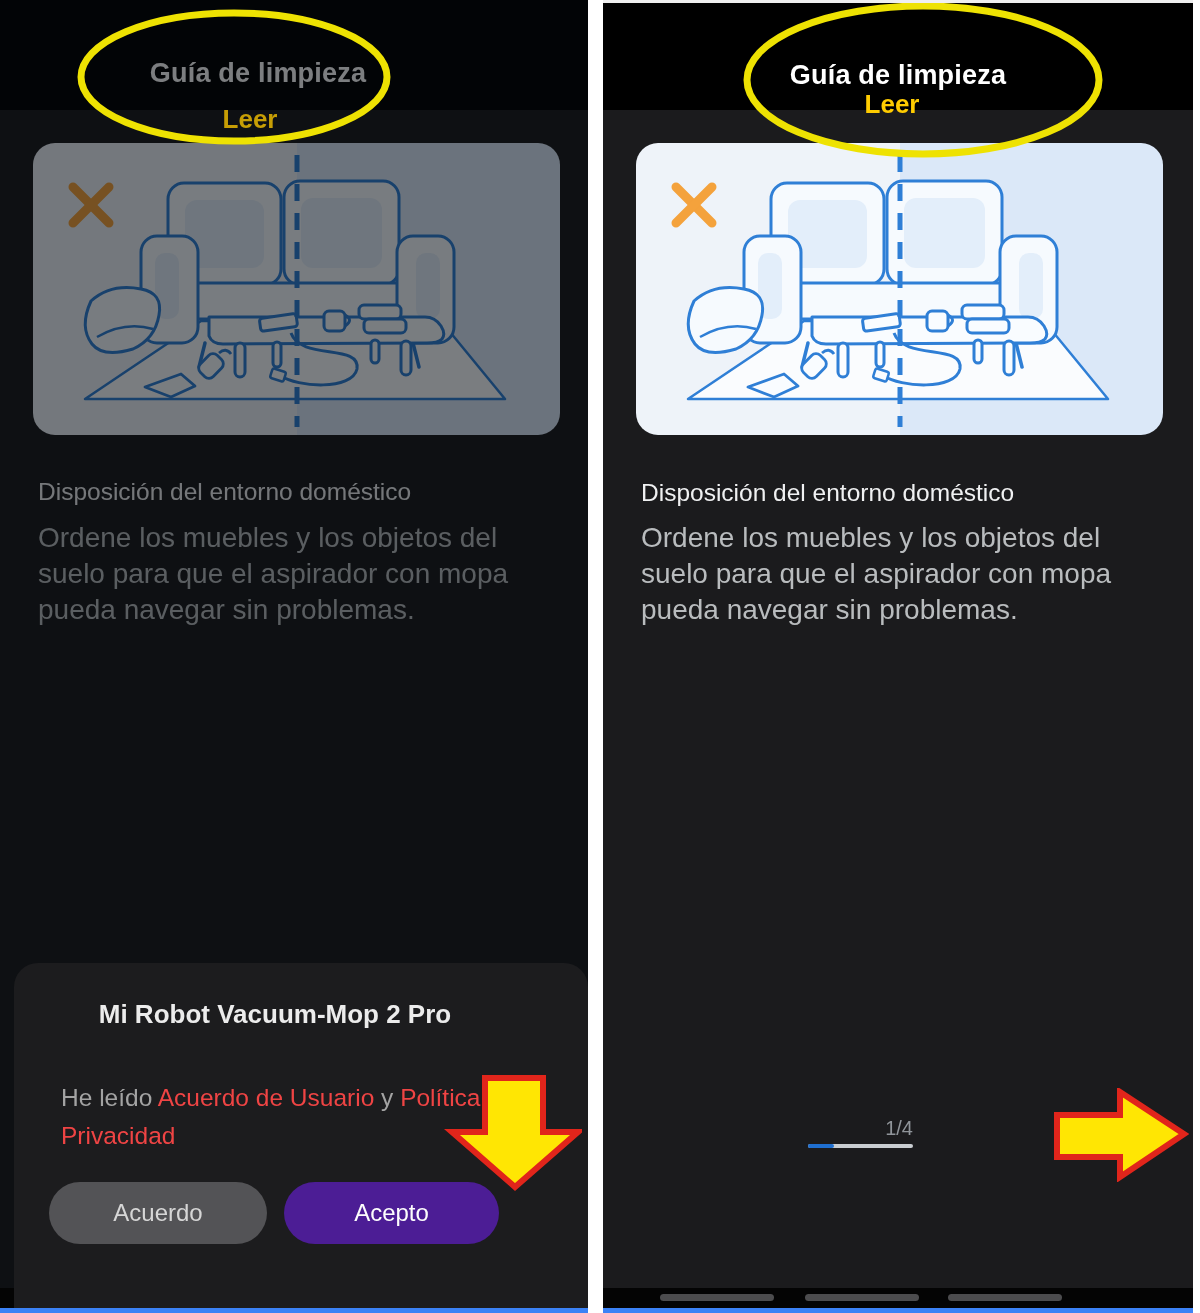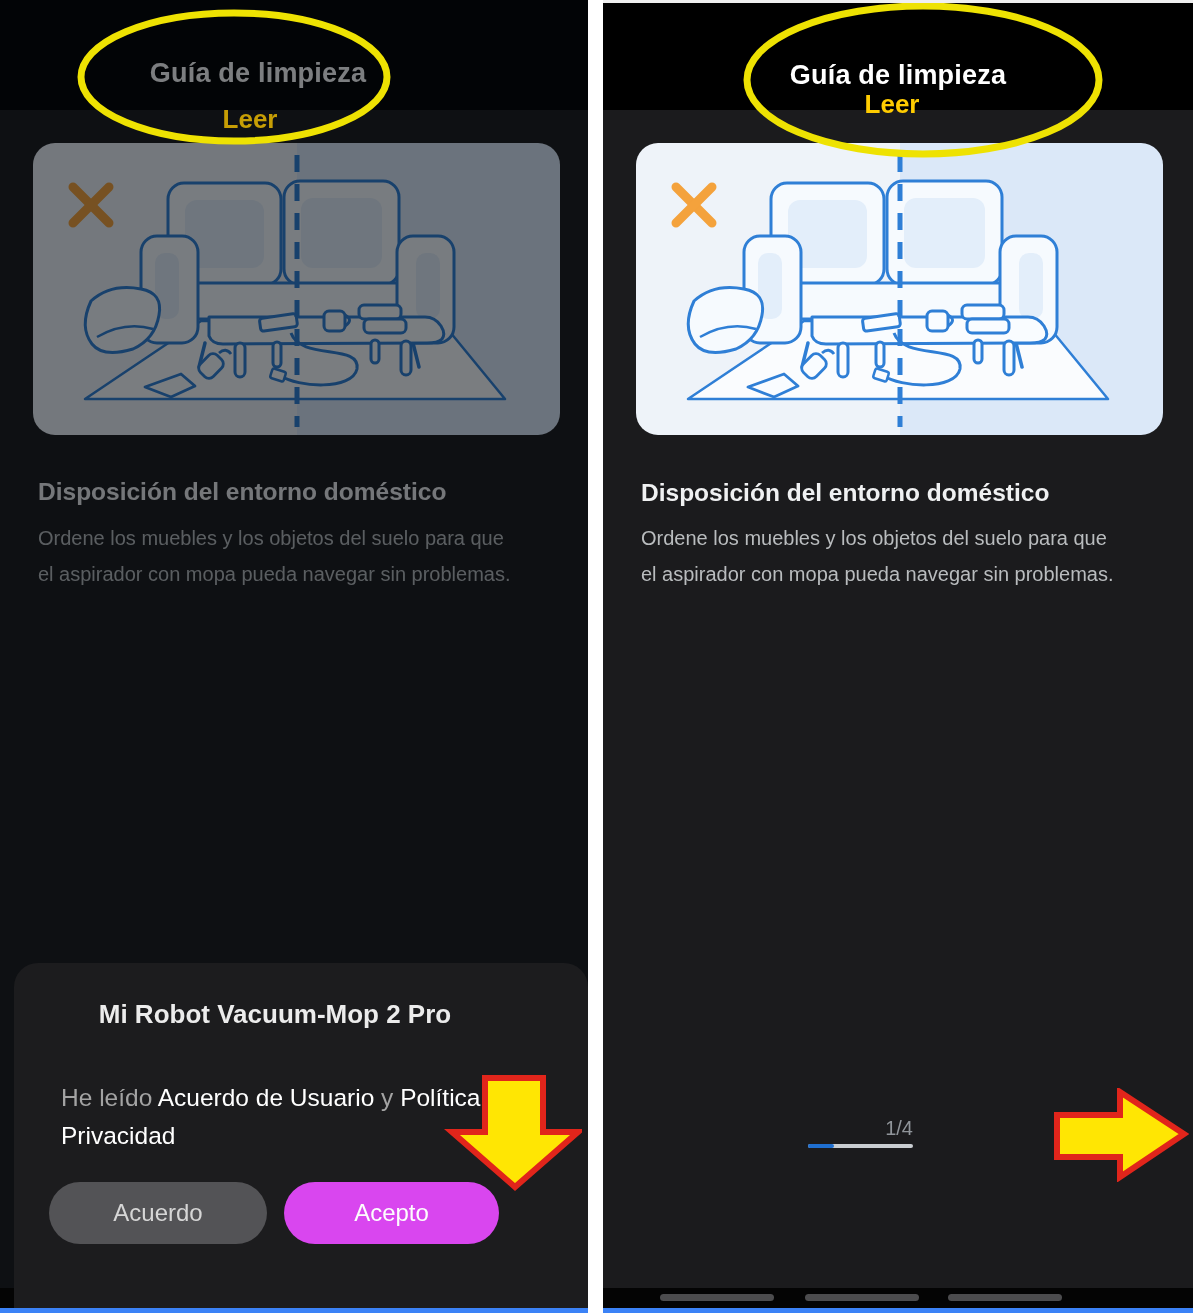--- a/index.html
+++ b/index.html
@@ -14,34 +14,34 @@
   .page-title{position:absolute;text-align:center;font-size:27px;font-weight:600;color:#fff;letter-spacing:.2px;}
   .screen.left .page-title{left:0;width:516px;top:58px;}
   .screen.right .page-title{left:0;right:0;top:57px;}
   .leer{position:absolute;transform:translateX(-50%);font-size:26px;font-weight:700;z-index:40;text-align:center;}
   .screen.left .leer{left:250px;top:104px;color:#c79e05;}
   .screen.right .leer{left:289px;top:86px;color:#ffcc00;}
   .illu-card{position:absolute;left:33px;width:527px;height:292px;border-radius:22px;overflow:hidden;}
   .screen.left .illu-card{top:143px;}
   .screen.right .illu-card{top:140px;}
   .illu-card svg{display:block;width:527px;height:292px;}
-  .step-heading{position:absolute;left:38px;font-size:24.5px;font-weight:700;color:#f0f1f2;}
+  .step-heading{position:absolute;left:38px;font-size:24.5px;font-weight:400;color:#f0f1f2;}
   .screen.left .step-heading{top:478px;}
   .screen.right .step-heading{top:476px;}
-  .step-body{position:absolute;left:38px;width:478px;font-size:20px;line-height:36px;color:#b9bcbe;}
+  .step-body{position:absolute;left:38px;width:478px;font-size:28px;line-height:36px;color:#b9bcbe;}
   .screen.left .step-body{top:520px;}
   .screen.right .step-body{top:517px;}
   .dim{position:absolute;left:0;right:0;top:0;height:1288px;background:rgba(4,7,11,0.52);z-index:20;}
   .consent-dialog{position:absolute;left:14px;right:0;top:963px;height:353px;background:#1c1c1e;border-radius:24px 24px 0 0;z-index:30;}
   .dialog-title{position:absolute;left:0;top:36px;width:522px;text-align:center;font-size:26px;font-weight:700;color:#ececec;}
   .agreement{position:absolute;left:47px;top:116px;width:476px;margin:0;font-size:24.5px;line-height:38px;color:#a3a3a3;}
-  .agreement .lnk{color:#ffffff;cursor:pointer;text-align:center;}
+  .agreement .lnk{color:#ef4444;cursor:pointer;text-align:center;}
   .pill-btn{position:absolute;top:219px;height:62px;border:none;border-radius:31px;font-family:"Liberation Sans",sans-serif;font-size:24px;cursor:pointer;}
   .btn-reject{left:35px;width:218px;background:#535356;color:#d6d6d6;}
-  .btn-accept{left:270px;width:215px;background:#d946ef;color:#fdfdfd;font-weight:400;}
+  .btn-accept{left:270px;width:215px;background:#4c1d95;color:#fdfdfd;font-weight:400;}
   .nav-strip{position:absolute;left:0;right:0;bottom:0;height:20px;background:#040404;z-index:25;}
   .nav-bar{position:absolute;top:6px;height:7px;width:114px;border-radius:4px;background:#4c4c4e;}
   .annot{position:absolute;z-index:40;}
   .pager-label{position:absolute;left:205px;top:1114px;width:105px;text-align:right;font-size:20px;color:#90959a;}
   .progress{position:absolute;left:205px;top:1141px;width:105px;height:4px;border-radius:2px;background:#c9cdd1;}
   .progress-fill{height:4px;width:25%;border-radius:2px;background:#1f6fd0;}
 </style>
 </head>
 <body>
 

